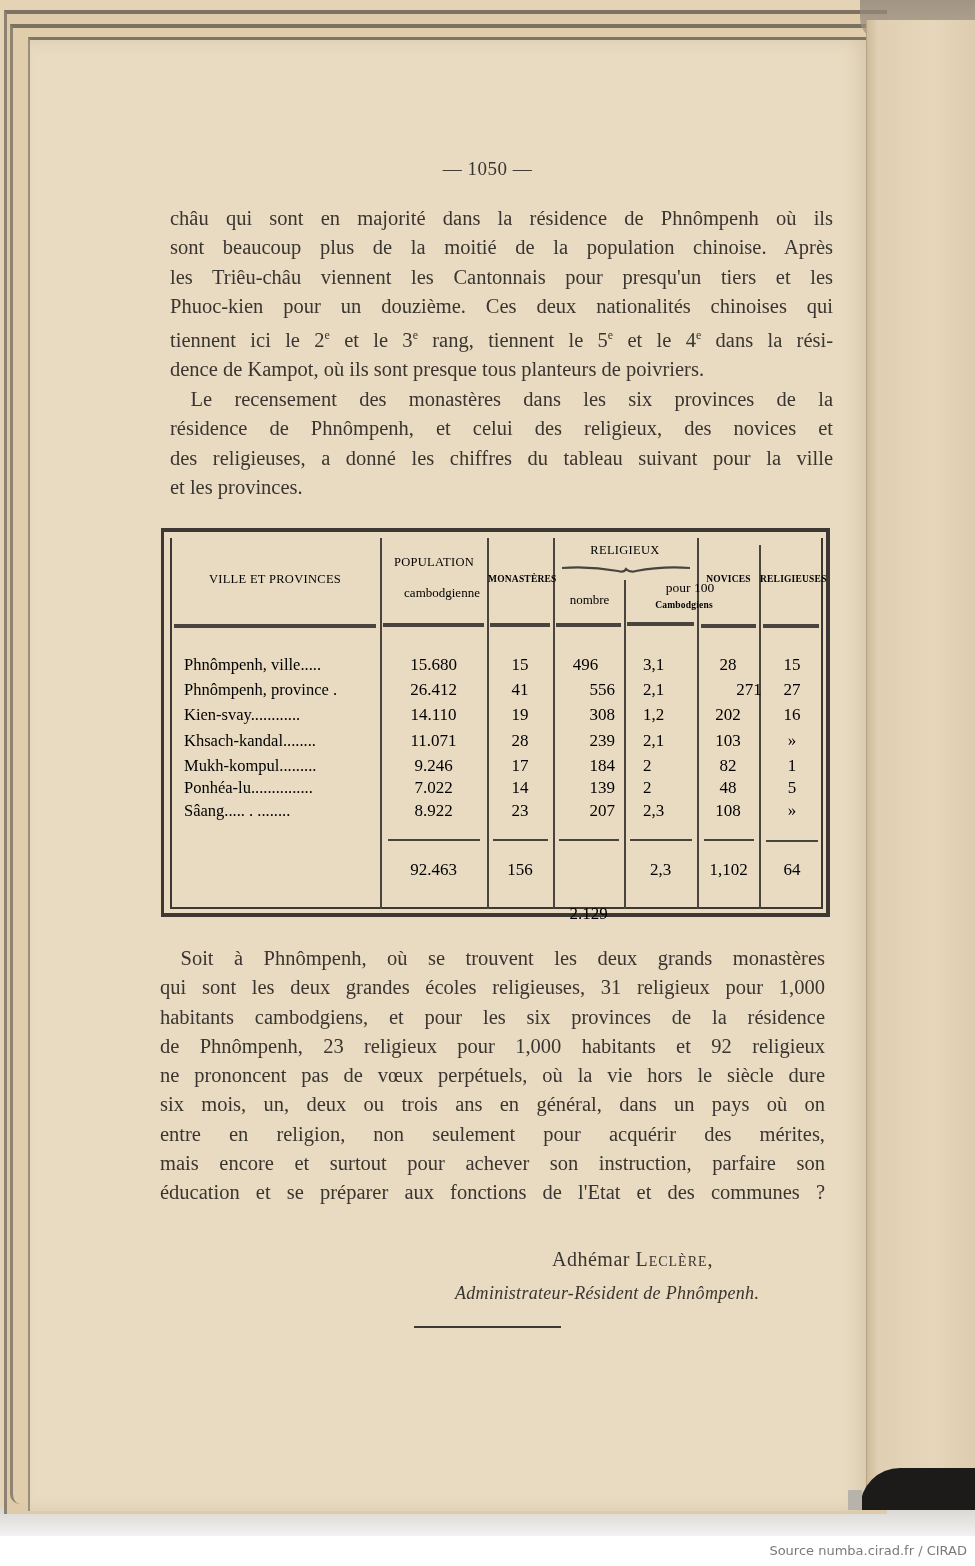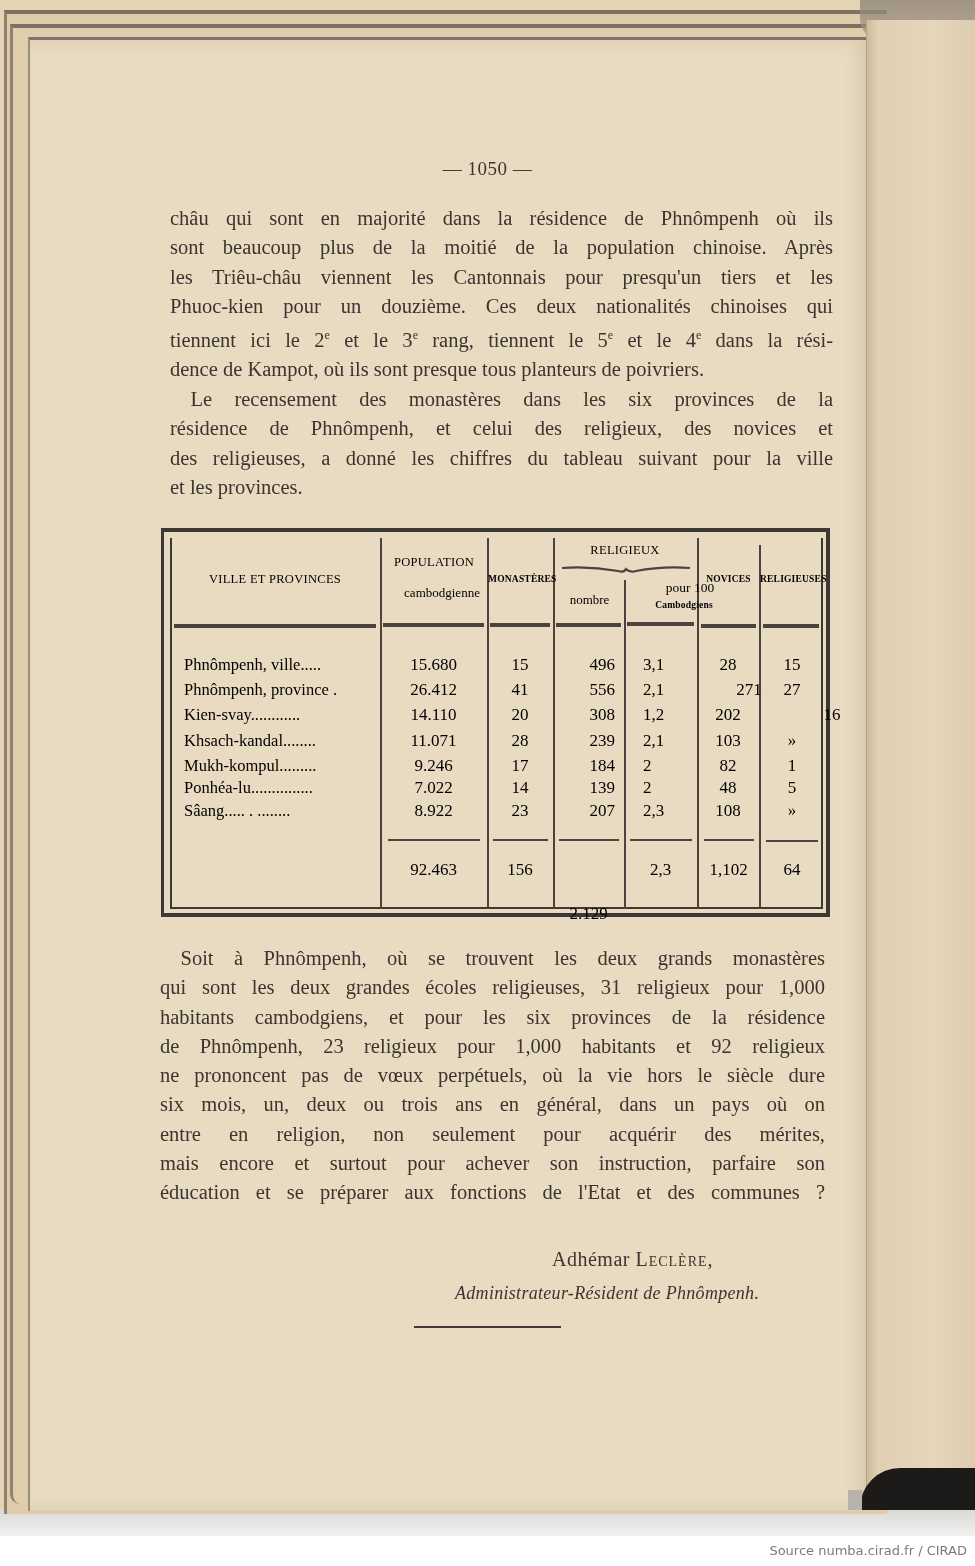--- a/index.html
+++ b/index.html
@@ -182,42 +182,42 @@
 <div class="th lower" style="left:555px; top:592px; width:69px;">nombre</div>
 <div class="th lower" style="left:625px; top:580px; width:60px; font-size:13.5px;padding-left:35px;">pour 100</div>
 <div class="th small-caps" style="left:625px; top:600px; width:72px;margin-left:23px;">Cambodgiens</div>
 <div class="th small-caps" style="left:698px; top:574px; width:61px;">NOVICES</div>
 <div class="th small-caps" style="left:760px; top:574px; width:63px;">RELIGIEUSES</div>
 
 <div>
   <div class="cell name" style="top:655px;">Phnômpenh, ville.....</div>
   <div class="cell num" style="left:383px; width:101px; top:655px;">15.680</div>
   <div class="cell num" style="left:490px; width:60px; top:655px;">15</div>
-  <div class="cell num" style="left:556px; width:65px; top:655px; text-align:right; padding-right:6px; box-sizing:border-box;">496</div>
+  <div class="cell num" style="left:556px; width:65px; top:655px; text-align:center; padding-right:6px; box-sizing:border-box;">496</div>
   <div class="cell num" style="left:627px; width:67px; top:655px; text-align:left; padding-left:16px; box-sizing:border-box;">3,1</div>
   <div class="cell num" style="left:700px; width:56px; top:655px;">28</div>
   <div class="cell num" style="left:762px; width:60px; top:655px;">15</div>
 </div>
 <div>
   <div class="cell name" style="top:680px;">Phnômpenh, province .</div>
   <div class="cell num" style="left:383px; width:101px; top:680px;">26.412</div>
   <div class="cell num" style="left:490px; width:60px; top:680px;">41</div>
   <div class="cell num" style="left:556px; width:65px; top:680px; text-align:right; padding-right:6px; box-sizing:border-box;">556</div>
   <div class="cell num" style="left:627px; width:67px; top:680px; text-align:left; padding-left:16px; box-sizing:border-box;">2,1</div>
   <div class="cell num" style="left:700px; width:56px; top:680px;margin-left:21px;">271</div>
   <div class="cell num" style="left:762px; width:60px; top:680px;">27</div>
 </div>
 <div>
   <div class="cell name" style="top:705px;">Kien-svay............</div>
   <div class="cell num" style="left:383px; width:101px; top:705px;">14.110</div>
-  <div class="cell num" style="left:490px; width:60px; top:705px;">20</div>
+  <div class="cell num" style="left:490px; width:60px; top:705px;">19</div>
   <div class="cell num" style="left:556px; width:65px; top:705px; text-align:right; padding-right:6px; box-sizing:border-box;">308</div>
   <div class="cell num" style="left:627px; width:67px; top:705px; text-align:left; padding-left:16px; box-sizing:border-box;">1,2</div>
   <div class="cell num" style="left:700px; width:56px; top:705px;text-align:center;">202</div>
-  <div class="cell num" style="left:762px; width:60px; top:705px;margin-left:40px;">16</div>
+  <div class="cell num" style="left:762px; width:60px; top:705px;">16</div>
 </div>
 <div>
   <div class="cell name" style="top:731px;">Khsach-kandal........</div>
   <div class="cell num" style="left:383px; width:101px; top:731px;">11.071</div>
   <div class="cell num" style="left:490px; width:60px; top:731px;">28</div>
   <div class="cell num" style="left:556px; width:65px; top:731px; text-align:right; padding-right:6px; box-sizing:border-box;">239</div>
   <div class="cell num" style="left:627px; width:67px; top:731px; text-align:left; padding-left:16px; box-sizing:border-box;">2,1</div>
   <div class="cell num" style="left:700px; width:56px; top:731px;">103</div>
   <div class="cell num" style="left:762px; width:60px; top:731px;">»</div>
 </div>

